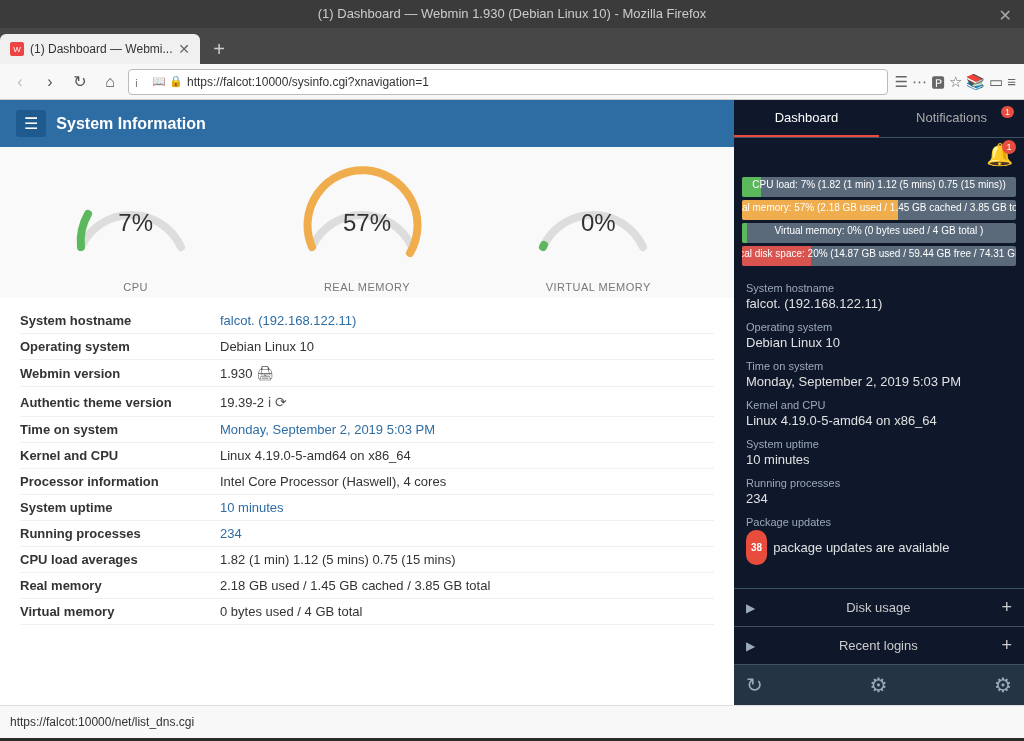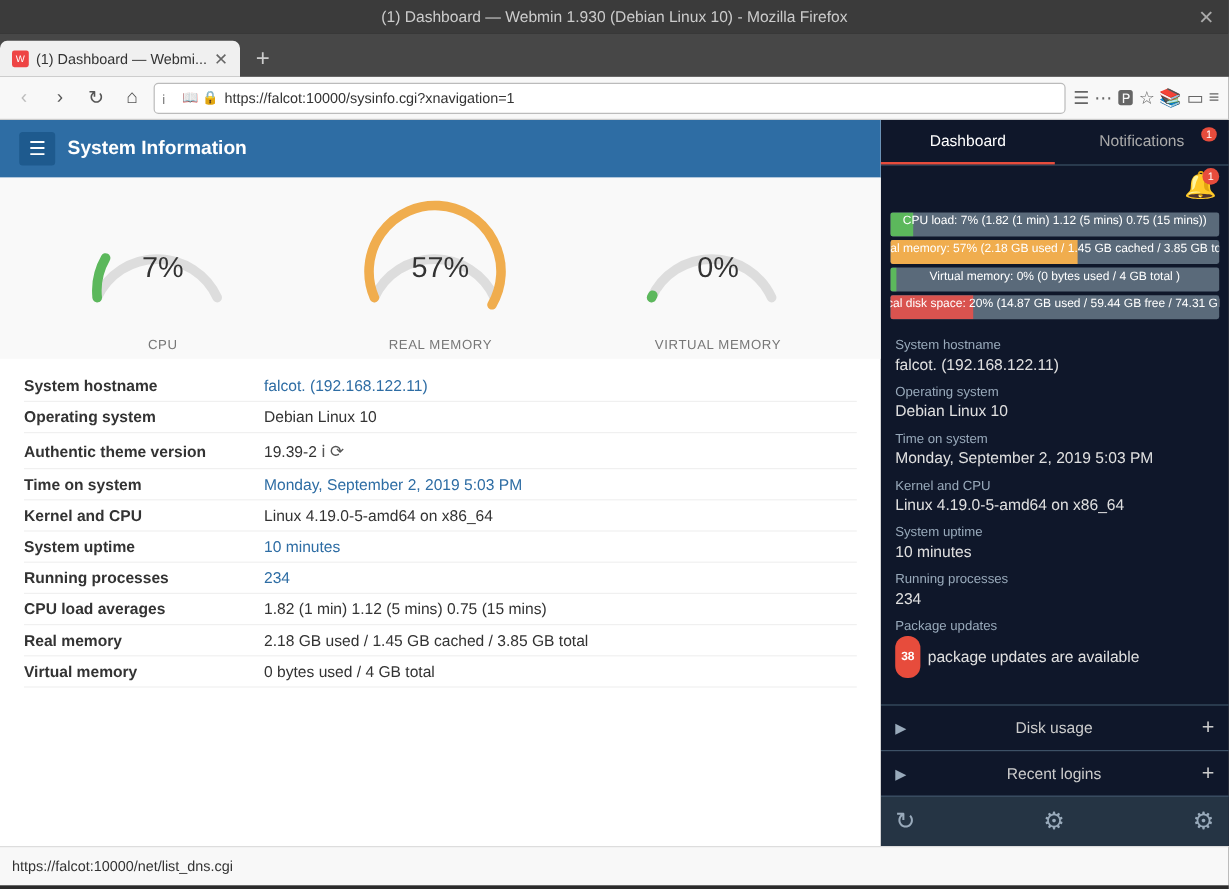--- a/index.html
+++ b/index.html
@@ -468,36 +468,47 @@
     <div class="info-table">
       <div class="info-row">
         <span class="info-label">System hostname</span>
         <span class="info-value link">falcot. (192.168.122.11)</span>
       </div>
       <div class="info-row">
         <span class="info-label">Operating system</span>
         <span class="info-value">Debian Linux 10</span>
       </div>
       <div class="info-row">
+        <span class="info-label">Webmin version</span>
+        <span class="info-value">
+          <span>1.930</span>
+          <span class="print-icon"> 🖨</span>
+        </span>
+      </div>
+      <div class="info-row">
         <span class="info-label">Authentic theme version</span>
         <span class="info-value">
           <span>19.39-2</span>
           <span class="info-icon"> ℹ</span>
           <span class="refresh-icon"> ⟳</span>
         </span>
       </div>
       <div class="info-row">
         <span class="info-label">Time on system</span>
         <span class="info-value link">Monday, September 2, 2019 5:03 PM</span>
       </div>
       <div class="info-row">
         <span class="info-label">Kernel and CPU</span>
         <span class="info-value">Linux 4.19.0-5-amd64 on x86_64</span>
       </div>
       <div class="info-row">
+        <span class="info-label">Processor information</span>
+        <span class="info-value">Intel Core Processor (Haswell), 4 cores</span>
+      </div>
+      <div class="info-row">
         <span class="info-label">System uptime</span>
         <span class="info-value link">10 minutes</span>
       </div>
       <div class="info-row">
         <span class="info-label">Running processes</span>
         <span class="info-value link">234</span>
       </div>
       <div class="info-row">
         <span class="info-label">CPU load averages</span>
         <span class="info-value">1.82 (1 min) 1.12 (5 mins) 0.75 (15 mins)</span>

